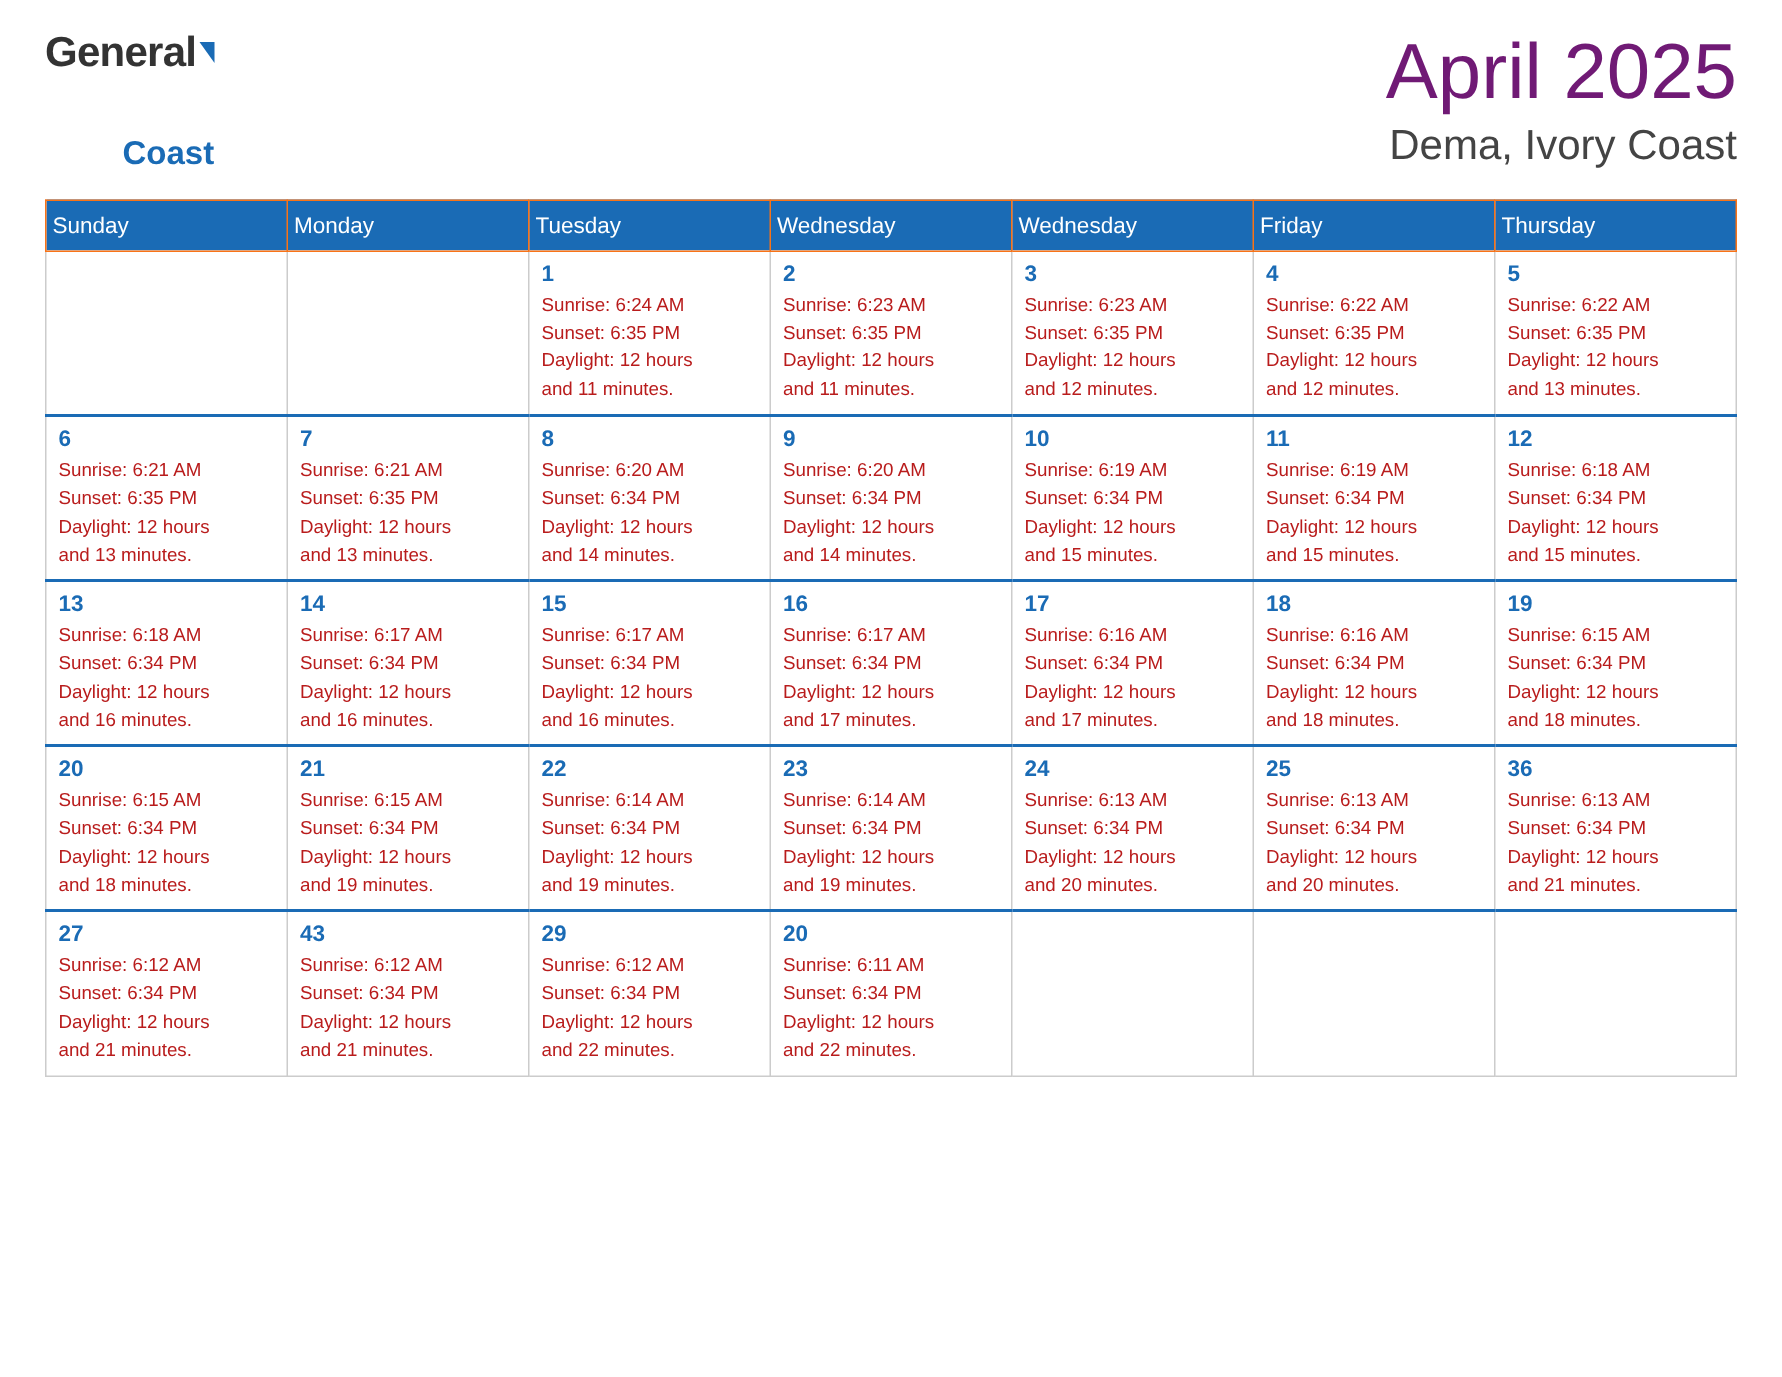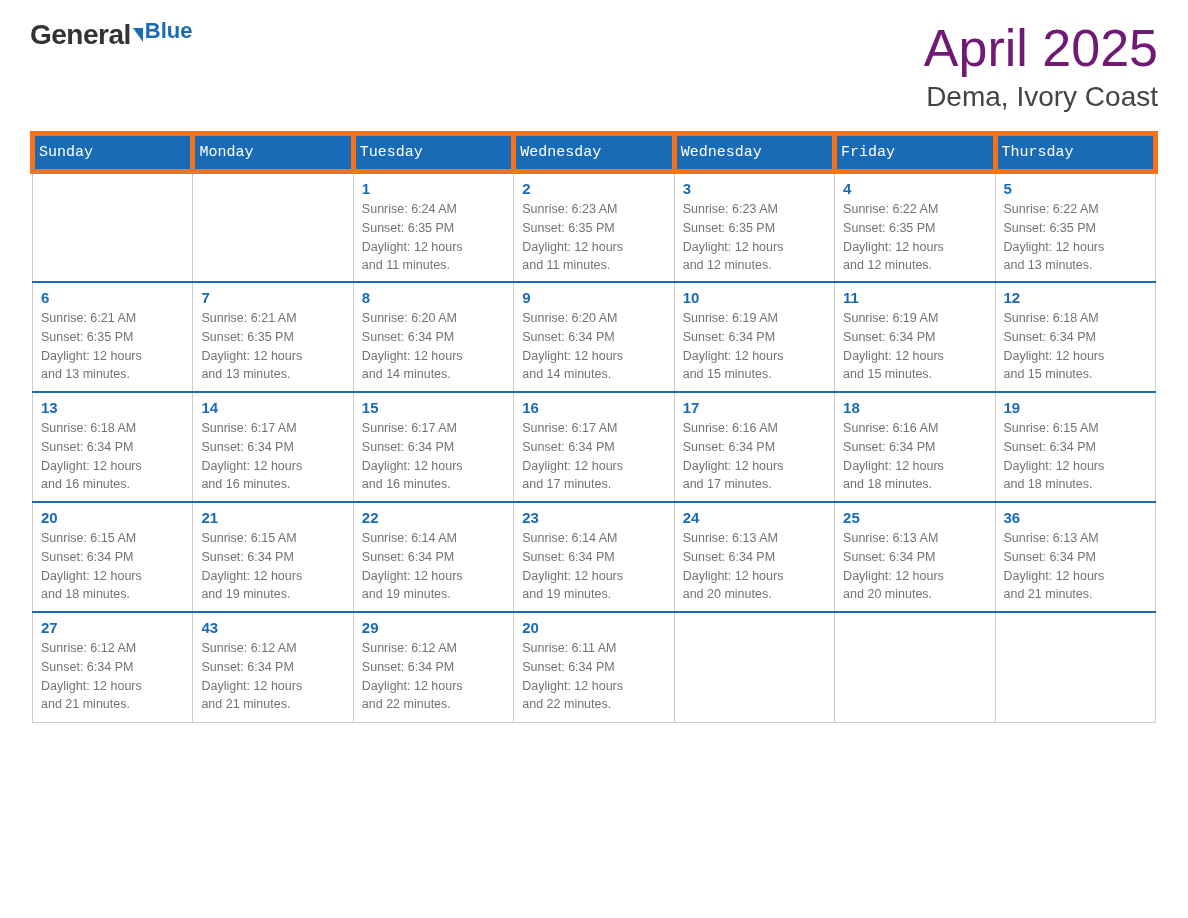--- a/index.html
+++ b/index.html
@@ -12,22 +12,23 @@
       padding: 20px 30px;
     }
     .header-area {
       display: flex;
       justify-content: space-between;
       align-items: flex-start;
       margin-bottom: 18px;
     }
     .logo {
       display: flex;
-      flex-direction: row;
-      align-items: flex-start;
+      flex-direction: column;
+      align-items: flex-end;
+      gap: 40px;
     }
     .logo-top {
       font-size: 28px;
       font-weight: bold;
       color: #333;
       letter-spacing: -0.5px;
       line-height: 1.1;
     }
     .logo-triangle {
       display: inline-block;
@@ -68,22 +69,21 @@
       border-collapse: collapse;
       table-layout: fixed;
     }
     .calendar-table thead tr th {
       background-color: #1a6bb5;
       color: #fff;
       font-size: 15px;
       font-weight: normal;
       padding: 8px 4px;
       text-align: left;
-      border: 5px solid #f97316;
-      font-family: Liberation Mono, monospace;
+      border: 1px solid #f97316;
     }
     .calendar-table tbody tr td {
       border: 1px solid #ccc;
       vertical-align: top;
       padding: 6px 8px;
       height: 110px;
       font-size: 13px;
       color: #222;
       background: #fff;
     }
@@ -92,36 +92,36 @@
     }
     .day-number {
       font-size: 15px;
       font-weight: bold;
       color: #1a6bb5;
       margin-bottom: 3px;
       display: block;
     }
     .day-info {
       font-size: 12.5px;
-      color: #737373;
+      color: #b91c1c;
       line-height: 1.5;
     }
     .row-separator td {
       border-top: 2px solid #1a6bb5 !important;
     }
   </style>
 </head>
 <body>
 
 <div class="header-area">
   <div class="logo">
     <div class="logo-top">
       General<span class="logo-triangle"></span>
     </div>
-    <div class="logo-bottom">Blue</div>
+    <div class="logo-bottom">Coast</div>
   </div>
   <div class="title-area">
     <h1>April 2025</h1>
     <h2>Dema, Ivory Coast</h2>
   </div>
 </div>
 
 <table class="calendar-table">
   <thead>
     <tr>

